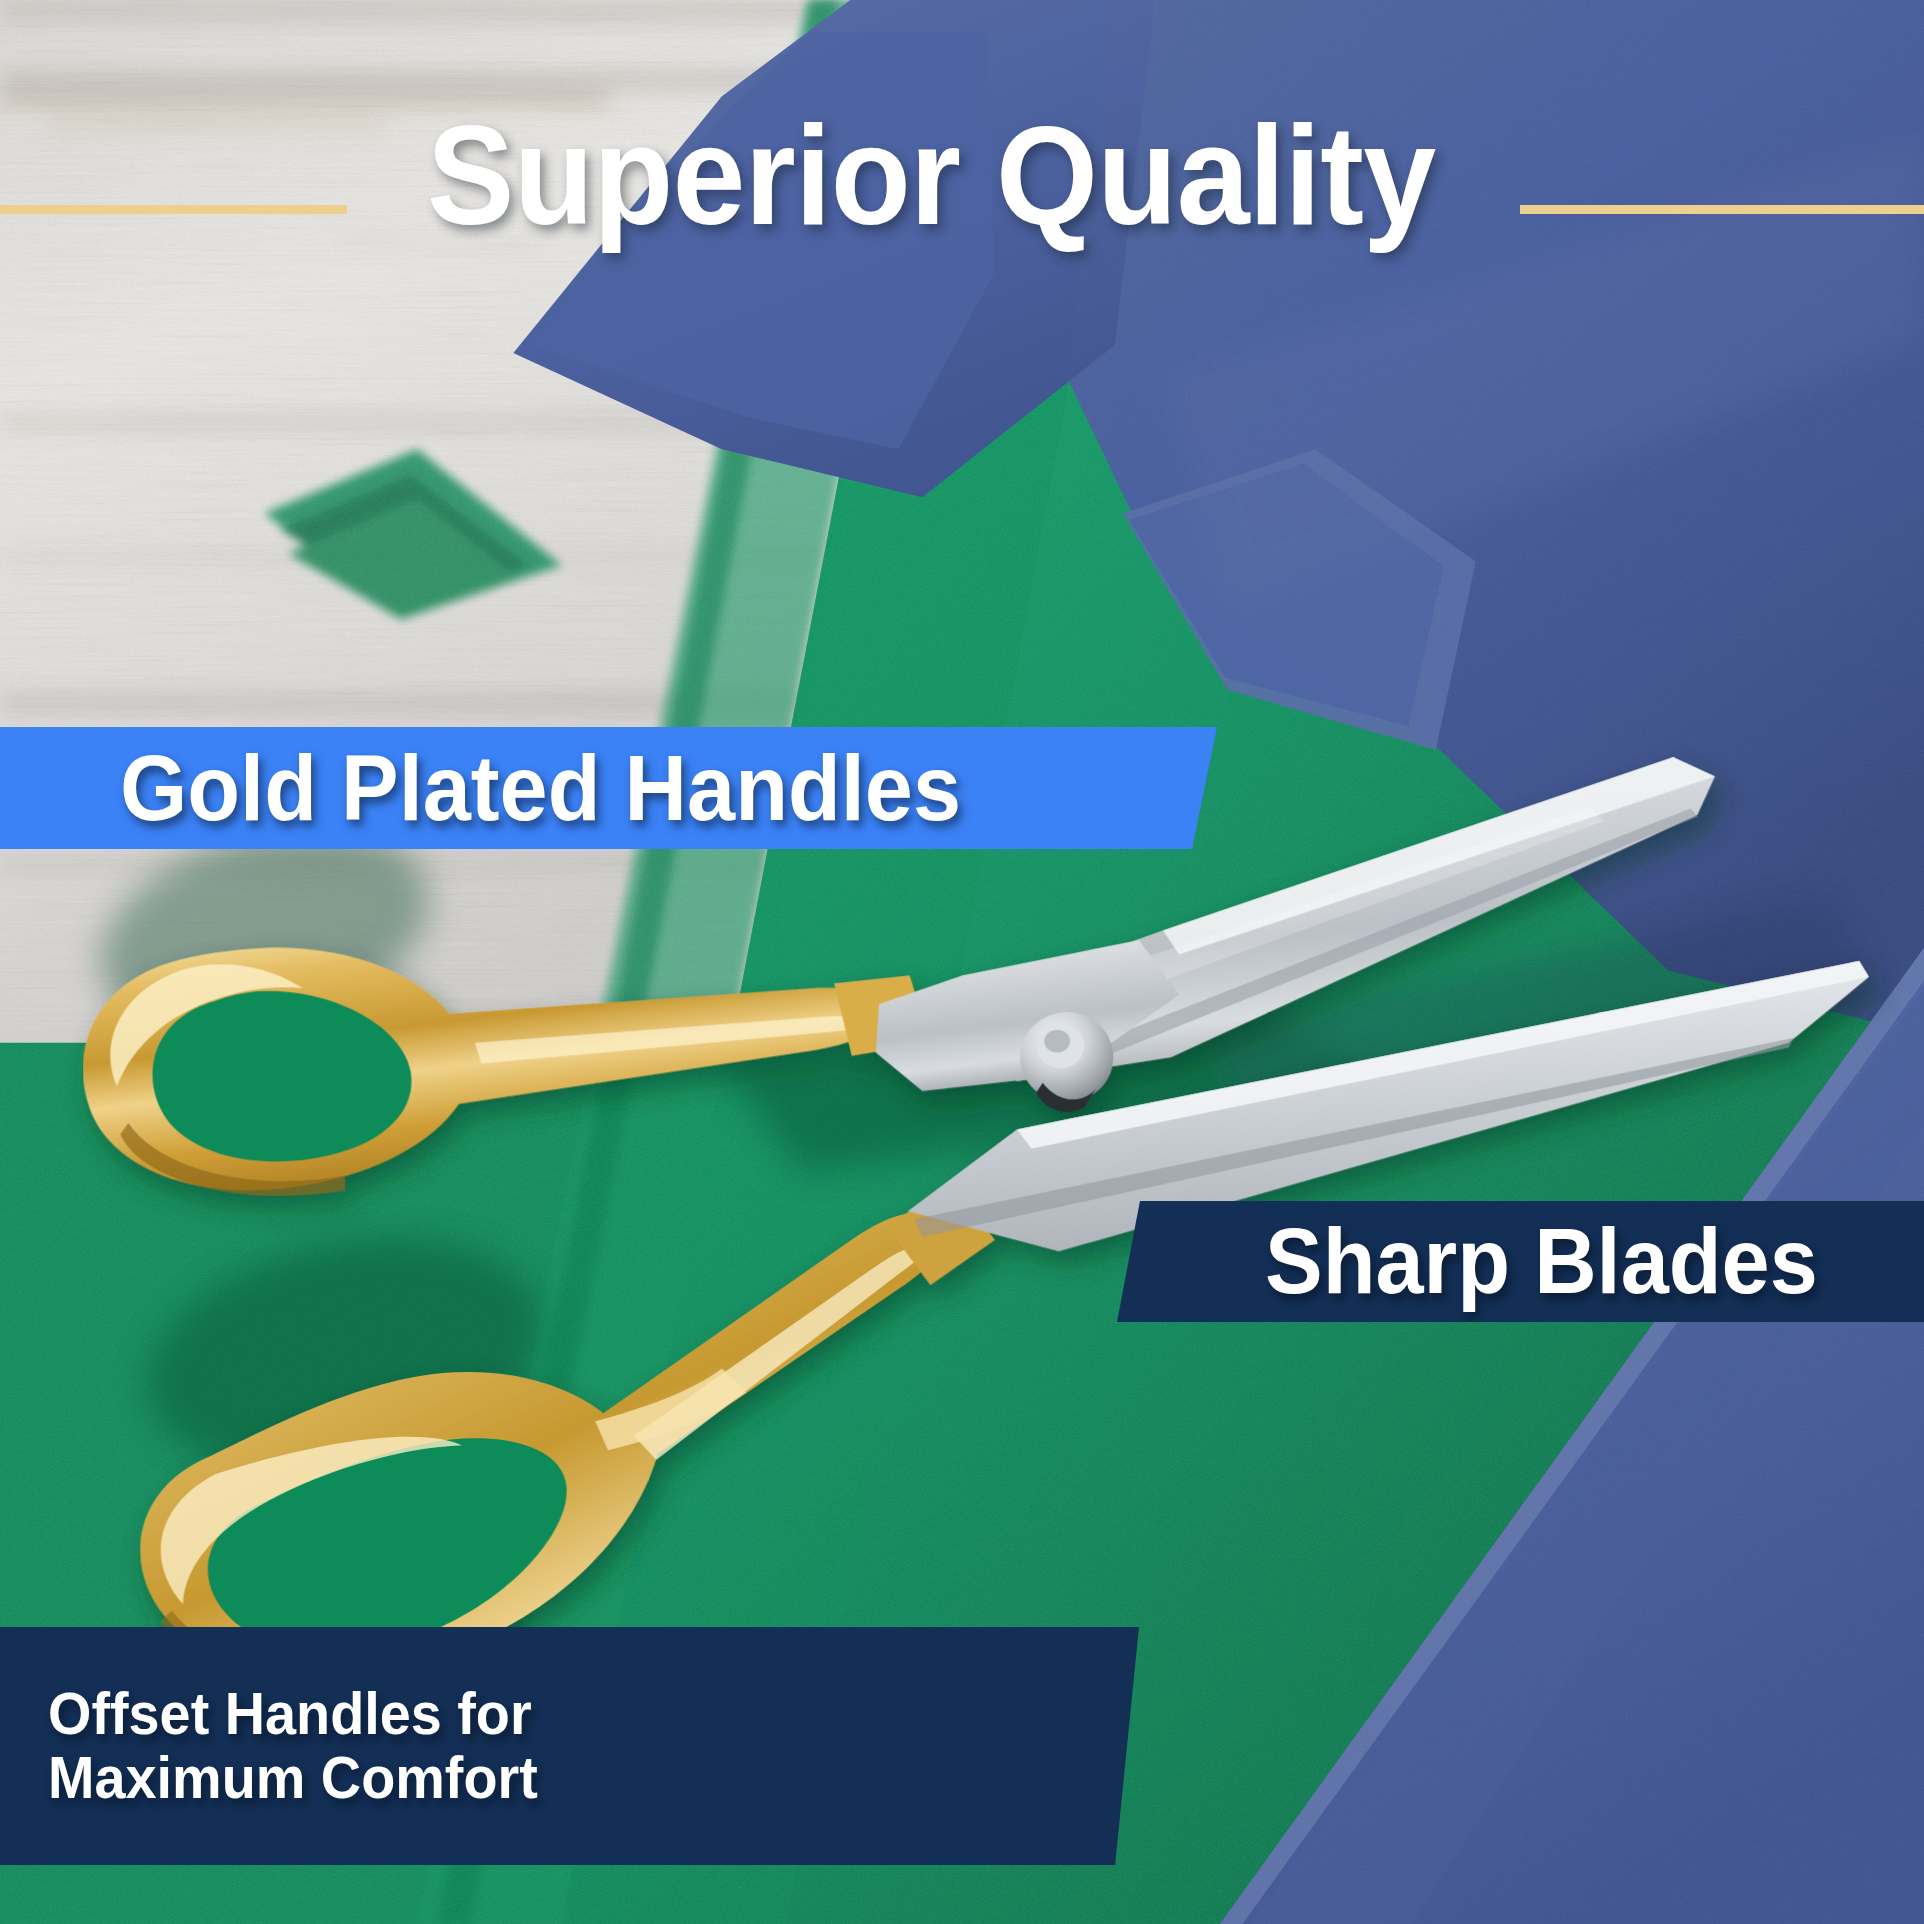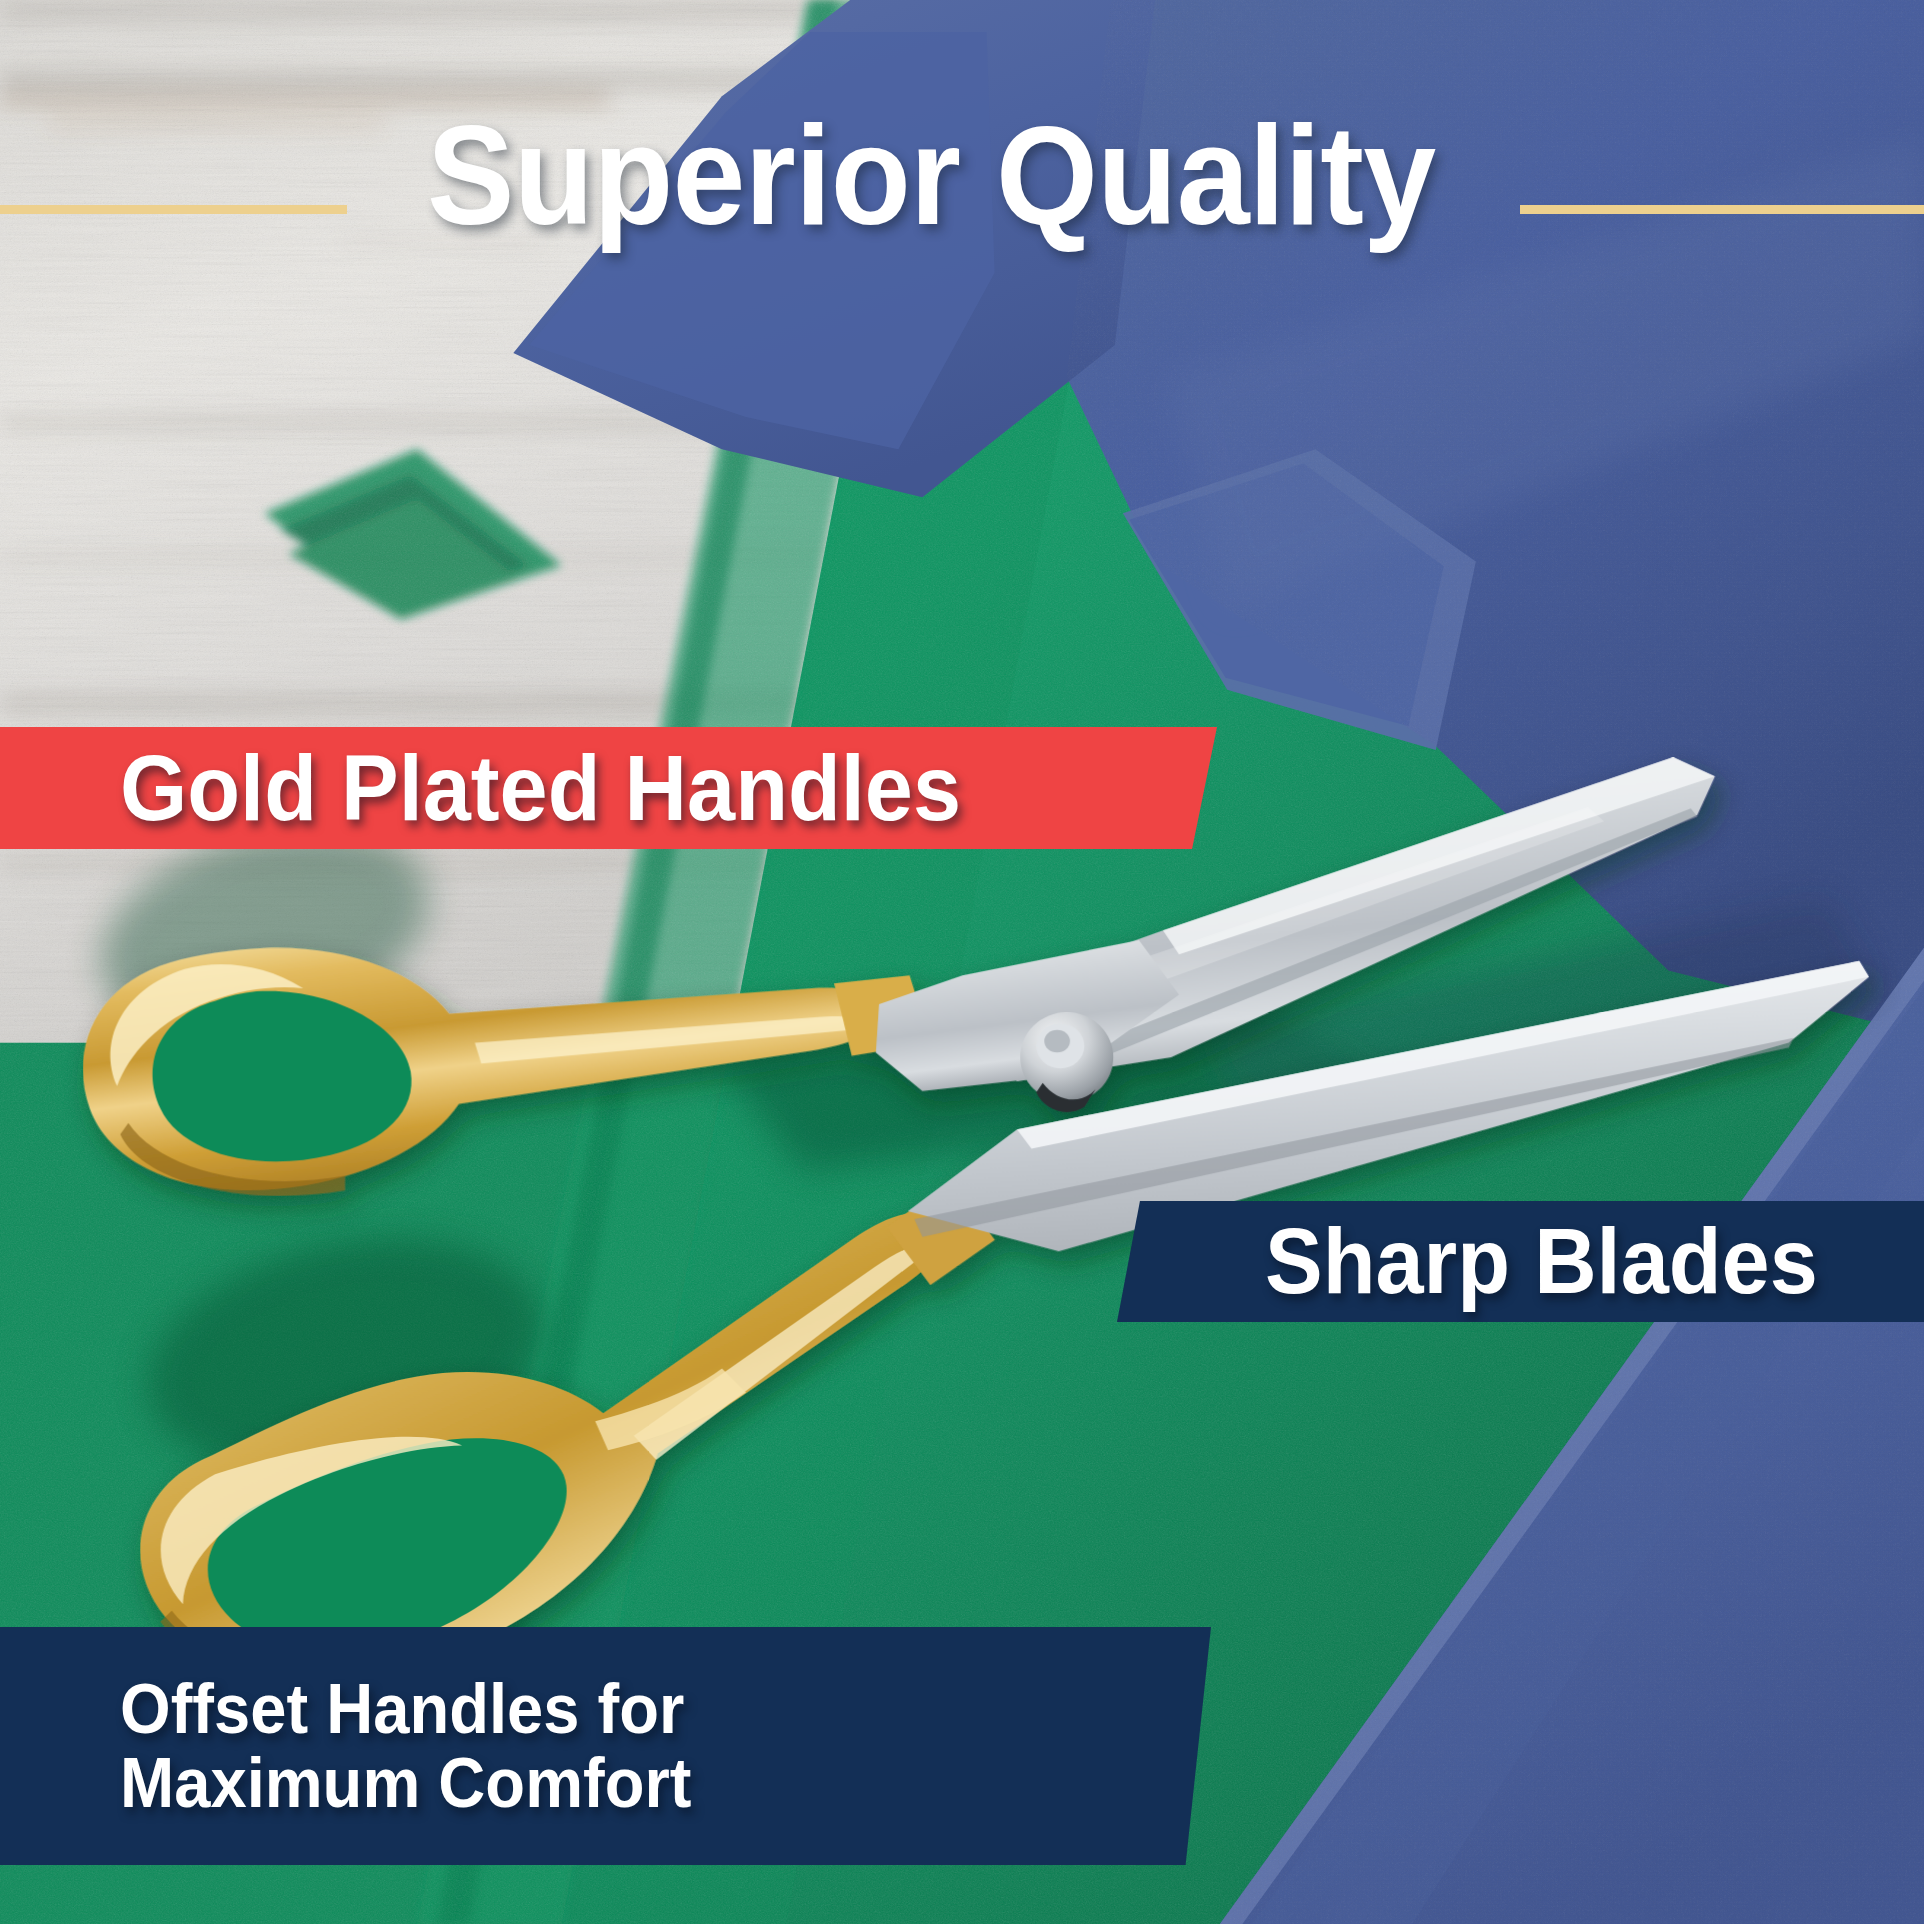--- a/index.html
+++ b/index.html
@@ -65,22 +65,22 @@
   #banner-sharp{
     left:1117px;top:1201px;width:808px;height:121px;
     padding-left:148px;
     font-size:93px;
     clip-path:polygon(2.4% 0, 100% 0, 100% 100%, 0 100%);
   }
 
   
   #banner-offset{
     left:0;top:1627px;width:1091px;height:238px;
-    padding-left:120px;
-    font-size:70px;
+    padding-left:48px;
+    font-size:60px;
     align-items:center;
     clip-path:polygon(0 0, 100% 0, 97.9% 100%, 0 100%);
   }
   #banner-offset .btxt{white-space:pre-line;}
 </style>
 </head>
 <body>
 
 <div id="stage">
 
@@ -361,21 +361,21 @@
 
     <rect x="0" y="0" width="2400" height="2400" fill="none"></rect>
   </svg>
 
   <div class="ov" id="title-row">
     <div id="title-rule-left" style="background: rgb(237, 208, 142);"></div>
     <div id="title-text" style="color: rgb(255, 255, 255);">Superior Quality</div>
     <div id="title-rule-right" style="background: rgb(237, 208, 142);"></div>
   </div>
 
-  <div class="banner" id="banner-gold" style="background: #ef4444; color: rgb(255, 255, 255);">
+  <div class="banner" id="banner-gold" style="background: #3b82f6; color: rgb(255, 255, 255);">
     <span class="btxt">Gold Plated Handles</span>
   </div>
 
   <div class="banner" id="banner-sharp" style="background: rgb(19, 47, 86); color: rgb(255, 255, 255);">
     <span class="btxt">Sharp Blades</span>
   </div>
 
   <div class="banner" id="banner-offset" style="background: rgb(19, 47, 86); color: rgb(255, 255, 255);">
     <span class="btxt">Offset Handles for
 Maximum Comfort</span>

